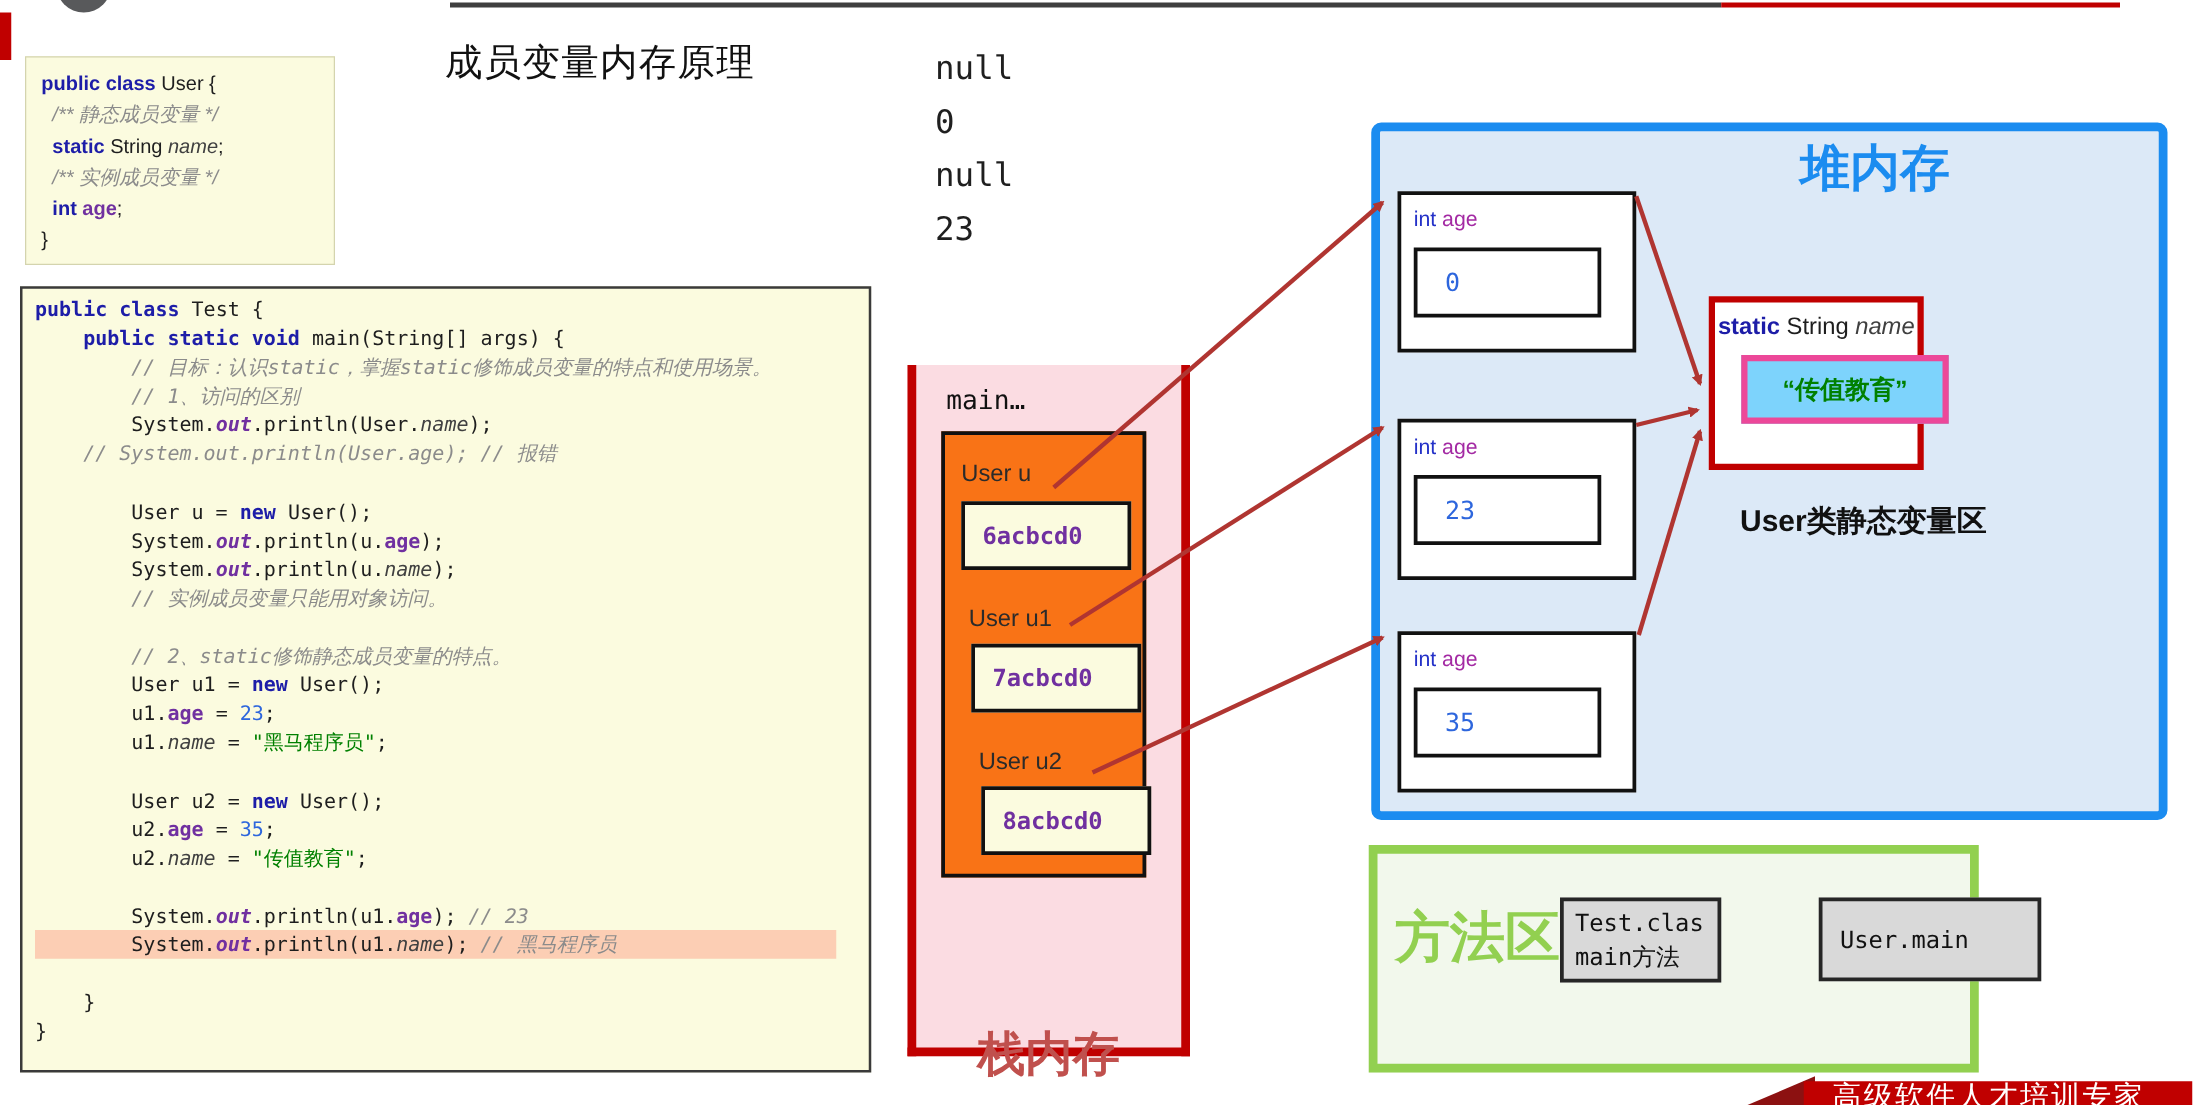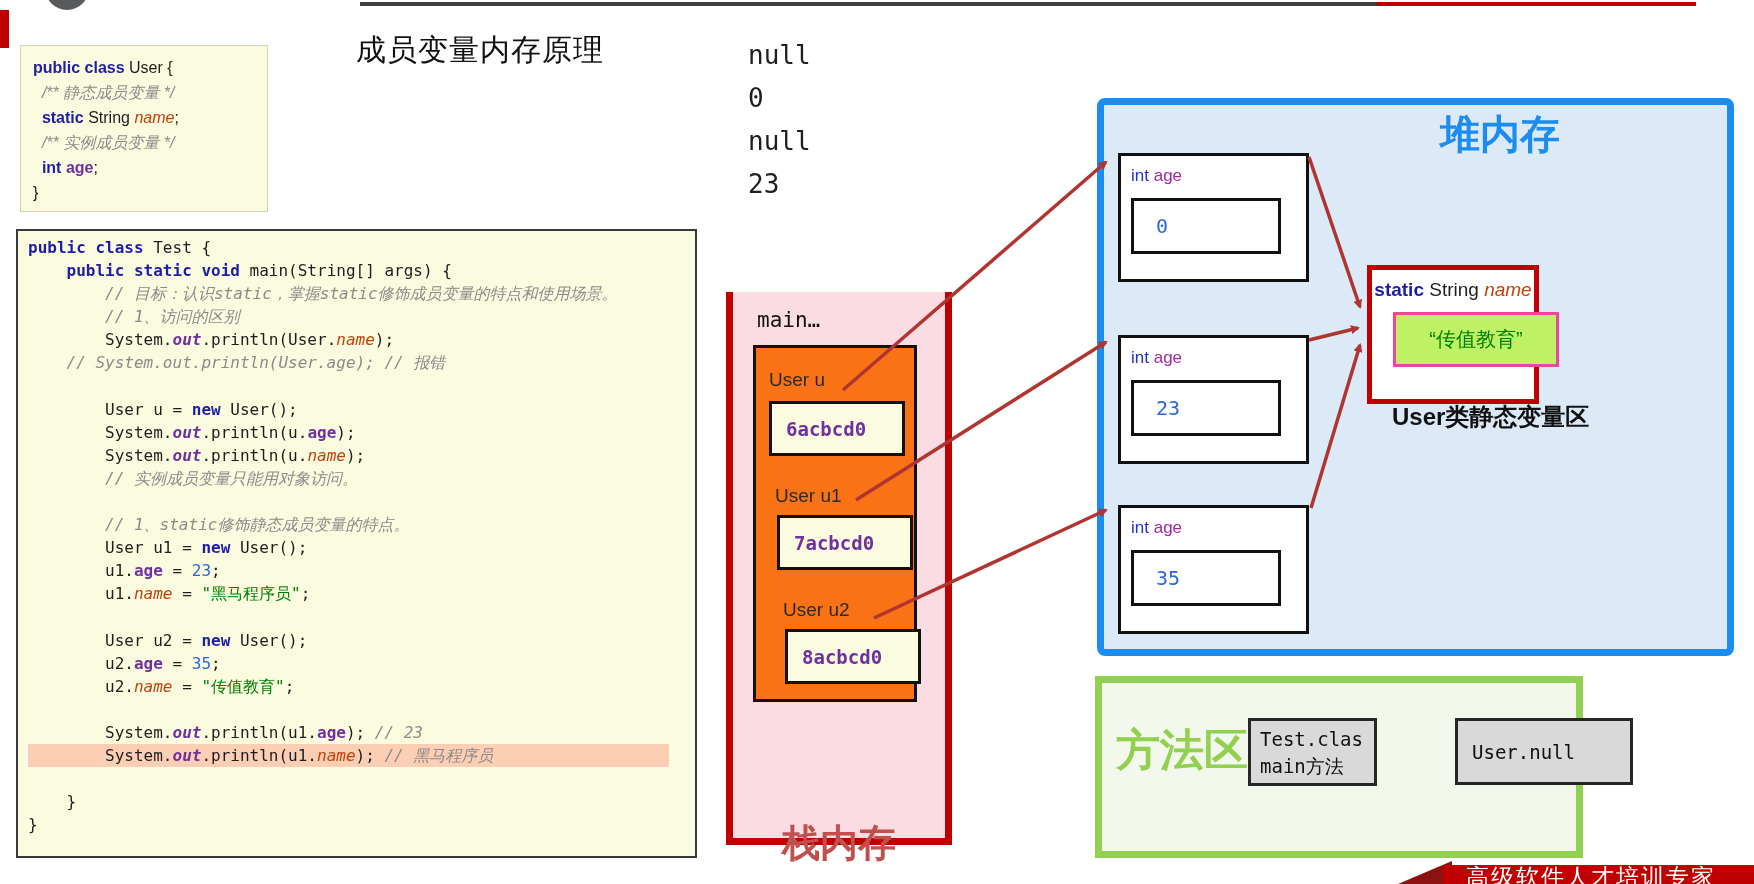--- a/index.html
+++ b/index.html
@@ -23,21 +23,21 @@
   .user-code { left:20px; top:45px; width:248px; height:167px; border:1px solid #d4d4ae;
                padding:9px 0 13px 12px; font-size:16px; line-height:25px; font-family:"Liberation Sans", sans-serif; }
   .test-code { left:16px; top:229px; width:681px; height:629px; border:2px solid #3a3a3a;
                padding:5px 0 0 10px; font-family:"DejaVu Sans Mono", monospace; font-size:16px; line-height:23.1px; }
   .cl { white-space:pre; }
   .cl.hl { background:#fcceb4; margin-right:26px; }
   .t-k { color:#1d1da8; font-weight:700; }
   .t-d { color:#1e1e1e; }
   .t-c { color:#8b8b8b; font-style:italic; }
   .t-ob { color:#7030a0; font-weight:700; font-style:italic; }
-  .t-pi { color:#c2410c; font-style:italic; }
+  .t-pi { color:#404040; font-style:italic; }
   .t-pb { color:#7030a0; font-weight:700; }
   .t-n { color:#2d66dd; }
   .t-g { color:#008000; }
 
   
   .stack-box { position:absolute; left:726px; top:292px; width:226px; height:553px; background:#fbdce2;
                border-left:7px solid #c00000; border-right:7px solid #c00000; border-bottom:7px solid #c00000; }
   .stack-main-label { position:absolute; left:24px; top:16px; font-family:"DejaVu Sans Mono", monospace; font-size:21px; color:#111; }
   .stack-frame { position:absolute; left:20px; top:53px; width:164px; height:357px; background:#f97316; border:3px solid #111; }
   .var-label { position:absolute; font-size:19px; color:#2b2b2b; }
@@ -50,25 +50,25 @@
   .heap-box { position:absolute; left:1097px; top:98px; width:637px; height:558px; background:#dce9f7;
               border:7px solid #1b8cf0; border-radius:8px; }
   .heap-title { position:absolute; left:336px; top:2px; font-size:40px; font-weight:bold; color:#1b8cf0; }
   .heap-obj { position:absolute; left:14px; width:191px; height:129px; background:#fff; border:3px solid #111; }
   .heap-obj .field { position:absolute; left:10px; top:10px; font-size:17px; }
   .field .ft { color:#2431c8; }
   .field .fn { color:#a329a3; }
   .heap-obj .valbox { position:absolute; left:10px; top:42px; width:150px; height:56px; border:3px solid #111;
                       display:flex; align-items:center; padding-left:22px;
                       font-family:"DejaVu Sans Mono", monospace; font-size:20px; color:#2d66dd; }
-  .static-box { position:absolute; left:263px; top:160px; width:172px; height:139px; background:#fff; border:5px solid #c00000; }
+  .static-box { position:absolute; left:263px; top:132px; width:172px; height:139px; background:#fff; border:5px solid #c00000; }
   .static-decl { position:absolute; left:0; right:0; top:9px; text-align:center; font-size:19px; font-family:"Liberation Sans", sans-serif; }
-  .static-valbox { position:absolute; left:21px; top:42px; width:166px; height:55px; border:3px solid #ec4899; background:#bef264;
+  .static-valbox { position:absolute; left:21px; top:42px; width:166px; height:55px; border:5px solid #ec4899; background:#7dd3fc;
                    display:flex; align-items:center; justify-content:center;
-                   font-size:20px; font-weight:normal; color:#008000; }
+                   font-size:20px; font-weight:bold; color:#008000; }
   .static-caption { position:absolute; left:288px; top:296px; font-size:24px; font-weight:bold; color:#111; }
 
   
   .method-box { position:absolute; left:1095px; top:676px; width:488px; height:182px; background:#f2f8ec; border:7px solid #92d050; }
   .method-title { position:absolute; left:14px; top:38px; font-size:44px; font-weight:bold; color:#92d050; }
   .class-box { position:absolute; top:35px; background:#d9d9d9; border:3px solid #262626;
                font-family:"DejaVu Sans Mono", monospace; font-size:19px; color:#111; }
   .class-box.b1 { left:146px; width:129px; height:68px; padding:5px 0 0 9px; line-height:27px; }
   .class-box.b2 { left:353px; width:178px; height:67px; display:flex; align-items:center; padding-left:14px; }
 
@@ -115,21 +115,21 @@
       <div class="cl"><span class="t-c">        // 目标：认识static，掌握static修饰成员变量的特点和使用场景。</span></div>
       <div class="cl"><span class="t-c">        // 1、访问的区别</span></div>
       <div class="cl"><span class="t-d">        System.</span><span class="t-ob">out</span><span class="t-d">.println(User.</span><span class="t-pi">name</span><span class="t-d">);</span></div>
       <div class="cl"><span class="t-c">    // System.out.println(User.age); // 报错</span></div>
       <div class="cl">&nbsp;</div>
       <div class="cl"><span class="t-d">        User u = </span><span class="t-k">new</span><span class="t-d"> User();</span></div>
       <div class="cl"><span class="t-d">        System.</span><span class="t-ob">out</span><span class="t-d">.println(u.</span><span class="t-pb">age</span><span class="t-d">);</span></div>
       <div class="cl"><span class="t-d">        System.</span><span class="t-ob">out</span><span class="t-d">.println(u.</span><span class="t-pi">name</span><span class="t-d">);</span></div>
       <div class="cl"><span class="t-c">        // 实例成员变量只能用对象访问。</span></div>
       <div class="cl">&nbsp;</div>
-      <div class="cl"><span class="t-c">        // 1、static修饰静态成员变量的特点。</span></div>
+      <div class="cl"><span class="t-c">        // 2、static修饰静态成员变量的特点。</span></div>
       <div class="cl"><span class="t-d">        User u1 = </span><span class="t-k">new</span><span class="t-d"> User();</span></div>
       <div class="cl"><span class="t-d">        u1.</span><span class="t-pb">age</span><span class="t-d"> = </span><span class="t-n">23</span><span class="t-d">;</span></div>
       <div class="cl"><span class="t-d">        u1.</span><span class="t-pi">name</span><span class="t-d"> = </span><span class="t-g">"黑马程序员"</span><span class="t-d">;</span></div>
       <div class="cl">&nbsp;</div>
       <div class="cl"><span class="t-d">        User u2 = </span><span class="t-k">new</span><span class="t-d"> User();</span></div>
       <div class="cl"><span class="t-d">        u2.</span><span class="t-pb">age</span><span class="t-d"> = </span><span class="t-n">35</span><span class="t-d">;</span></div>
       <div class="cl"><span class="t-d">        u2.</span><span class="t-pi">name</span><span class="t-d"> = </span><span class="t-g">"传值教育"</span><span class="t-d">;</span></div>
       <div class="cl">&nbsp;</div>
       <div class="cl"><span class="t-d">        System.</span><span class="t-ob">out</span><span class="t-d">.println(u1.</span><span class="t-pb">age</span><span class="t-d">);</span><span class="t-c"> // 23</span></div>
       <div class="cl hl"><span class="t-d">        System.</span><span class="t-ob">out</span><span class="t-d">.println(u1.</span><span class="t-pi">name</span><span class="t-d">);</span><span class="t-c"> // 黑马程序员</span></div>
@@ -187,21 +187,21 @@
     <div class="static-caption">User类静态变量区</div>
   </div>
 
   <div class="method-box">
     <div class="method-title">方法区</div>
     <div class="class-box b1">
       <div>Test.clas</div>
       <div>main方法</div>
     </div>
     <div class="class-box b2">
-      <div>User.null</div>
+      <div>User.main</div>
     </div>
   </div>
 
   <svg class="banner-tri" width="1754" height="884" viewBox="0 0 1754 884">
     <polygon points="1398,884 1452,861 1452,884" fill="#8c1111"></polygon>
   </svg>
   <div class="banner-strip"></div>
   <div class="banner-text">高级软件人才培训专家</div>
 
   <svg class="arrows" width="1754" height="884" viewBox="0 0 1754 884">

